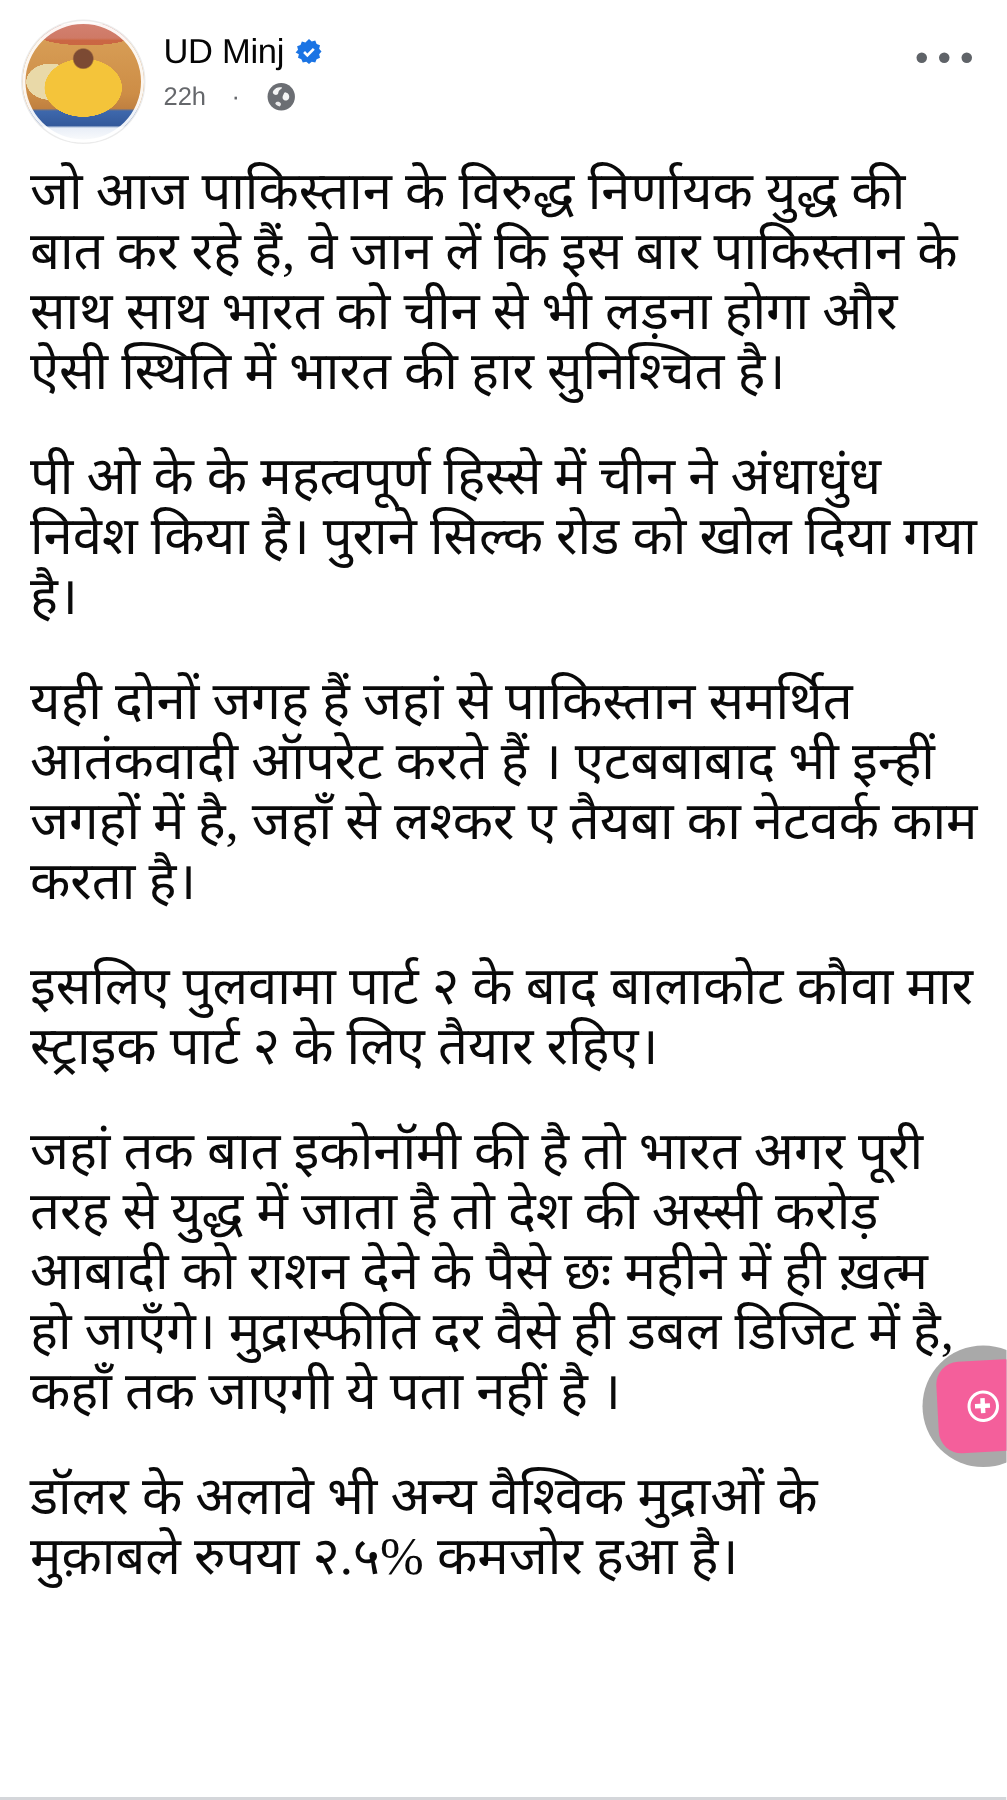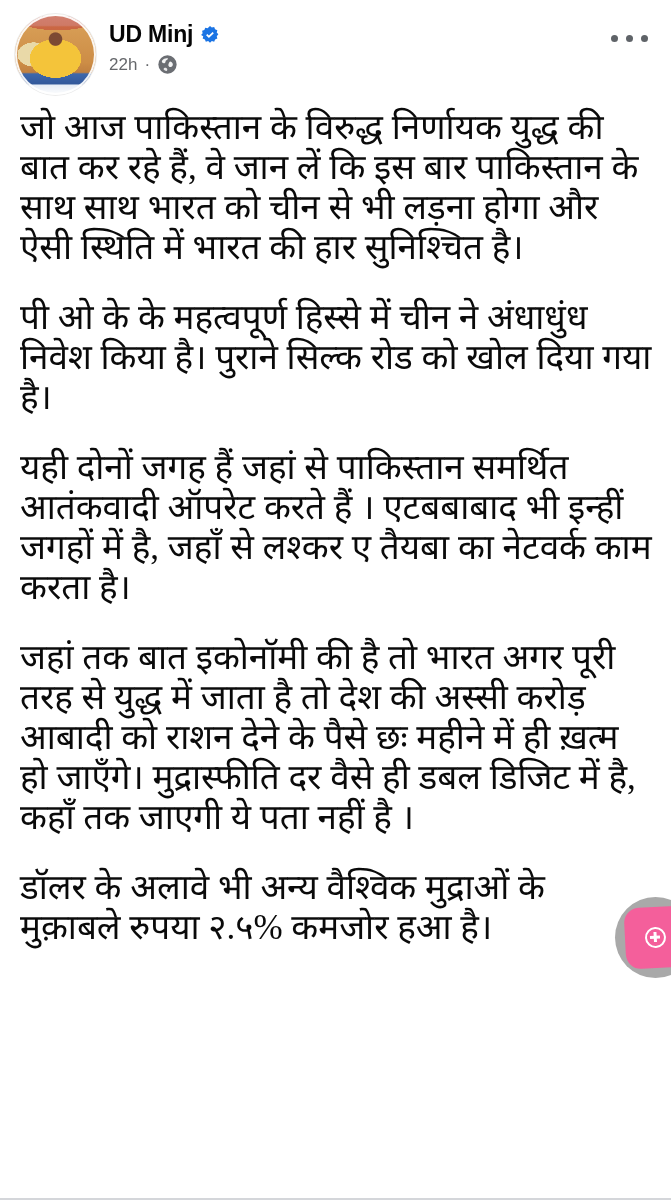--- a/index.html
+++ b/index.html
@@ -28,32 +28,32 @@
       radial-gradient(ellipse 32% 24% at 50% 55%, #f4c43a 0 99%, rgba(0,0,0,0) 100%),
       radial-gradient(ellipse 40% 9% at 52% 11%, rgba(196,74,58,.65) 0 99%, rgba(0,0,0,0) 100%),
       radial-gradient(ellipse 20% 15% at 23% 50%, #e9d9a8 0 99%, rgba(0,0,0,0) 100%),
       linear-gradient(180deg, #eee7d8 0%, #e3d3b9 14%, #d79d55 16%, #cd8d46 60%, #c08040 72%, #3e68ac 74%, #33599b 86%, #e8eef7 88%, #fdfdfd 100%);
     box-shadow: inset 0 0 0 2px rgba(255,255,255,.92), 0 0 0 1px rgba(0,0,0,.08);
   }
   .header-info { margin-left:13px; padding-top:7px; }
   .author-row { display:flex; align-items:center; gap:7px; }
   .author-name {
     font-size:23px;
-    font-weight:700;
+    font-weight:400;
     color:#050505;
     letter-spacing:-0.2px;
     line-height:1.15;
     text-align:center;
   }
   .verified-badge { display:inline-flex; margin-top:2px; }
   .meta-row {
     margin-top:7px;
     display:flex;
     align-items:center;
-    gap:7px;
+    gap:17px;
     color:#65676b;
     font-size:17px;
   }
   .menu-dots {
     position:absolute;
     top:31px; right:19px;
     display:flex; gap:8px;
     cursor:pointer;
     padding:4px;
   }
@@ -150,20 +150,21 @@
     <i></i>
     <i></i>
     <i></i>
   </div>
 </div>
 
 <div class="post-body">
   <p>जो आज पाकिस्तान के विरुद्ध निर्णायक युद्ध की बात कर रहे हैं, वे जान लें कि इस बार पाकिस्तान के साथ साथ भारत को चीन से भी लड़ना होगा और ऐसी स्थिति में भारत की हार सुनिश्चित है।</p>
   <p>पी ओ के के महत्वपूर्ण हिस्से में चीन ने अंधाधुंध निवेश किया है। पुराने सिल्क रोड को खोल दिया गया है।</p>
   <p>यही दोनों जगह हैं जहां से पाकिस्तान समर्थित आतंकवादी ऑपरेट करते हैं । एटबबाबाद भी इन्हीं जगहों में है, जहाँ से लश्कर ए तैयबा का नेटवर्क काम करता है।</p>
+  <p>इसलिए पुलवामा पार्ट २ के बाद बालाकोट कौवा मार स्ट्राइक पार्ट २ के लिए तैयार रहिए।</p>
   <p>जहां तक बात इकोनॉमी की है तो भारत अगर पूरी तरह से युद्ध में जाता है तो देश की अस्सी करोड़ आबादी को राशन देने के पैसे छः महीने में ही ख़त्म हो जाएँगे। मुद्रास्फीति दर वैसे ही डबल डिजिट में है, कहाँ तक जाएगी ये पता नहीं है ।</p>
   <p>डॉलर के अलावे भी अन्य वैश्विक मुद्राओं के मुक़ाबले रुपया २.५% कमजोर हआ है।</p>
 </div>
 
 <div class="fab-ring">
   <div class="fab-button">
     <span class="fab-plus"></span>
   </div>
 </div>
 

